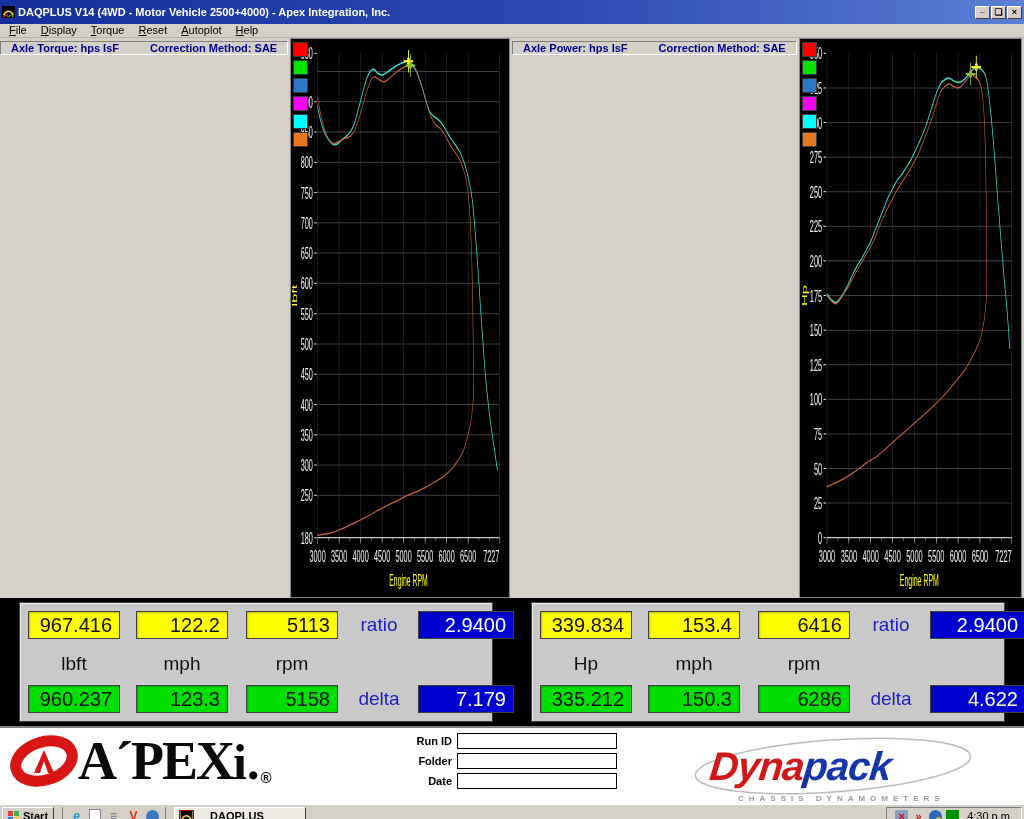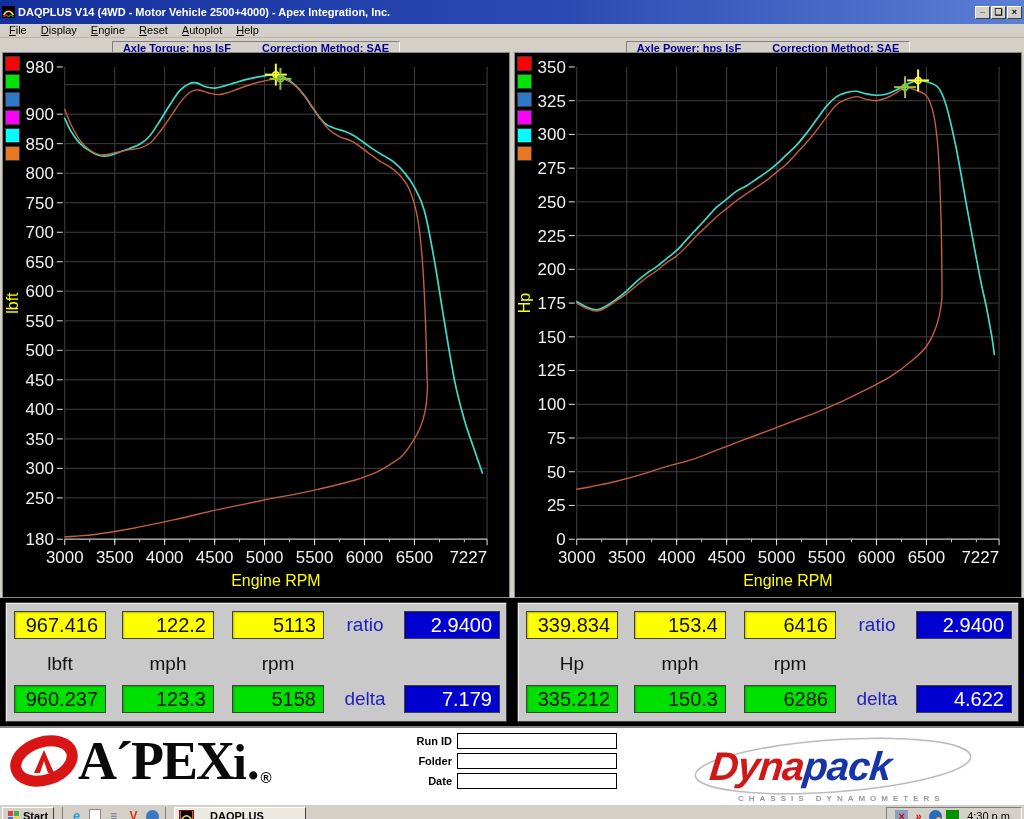--- a/index.html
+++ b/index.html
@@ -15,33 +15,33 @@
     border-color:#fff #404040 #404040 #fff;font-size:9px;line-height:10px;text-align:center;
     font-weight:bold;color:#000;padding:0;}
   .win-btn.min span{display:inline-block;transform:translateY(-3px);}
   
   .menubar{height:14px;background:#D4D0C8;display:flex;align-items:center;padding-left:2px;
     border-bottom:1px solid #b8b4ac;}
   .menu-item{font-size:11px;line-height:13px;padding:0 7px;color:#000;display:inline-block;}
   .menu-item::first-letter{text-decoration:underline;}
   
   .charts-row{display:flex;height:560px;background:#D4D0C8;}
-  .chart-panel{width:512px;display:flex;flex-direction:column;}
+  .chart-panel{width:512px;display:flex;flex-direction:row;}
   .chart-header{height:14px;text-align:center;background:#D4D0C8;}
   .hdr-box{display:inline-block;border:1px solid;border-color:#808080 #fff #fff #808080;
     padding:0 10px;font-size:11px;line-height:12px;font-weight:bold;color:#000090;background:#D4D0C8;white-space:nowrap;}
   .hdr-box .hdr-right{margin-left:28px;}
   .chart-black{flex:1;margin:0 2px;background:#000;position:relative;border:1px solid #888;}
   .chart-black svg{position:absolute;left:0;top:0;width:100%;height:100%;
     font-family:"Liberation Sans",sans-serif;}
   .legend{position:absolute;left:2px;top:3px;display:flex;flex-direction:column;gap:3px;}
   .swatch{width:15px;height:15px;border:1px solid #3a3a3a;}
   
   .readouts-row{display:flex;height:128px;background:#000;}
-  .readout-panel{flex:1;margin:4px 5px;background:#C9C9C9;border:1px solid #404040;
+  .readout-panel{flex:1;margin:4px 19px;background:#C9C9C9;border:1px solid #404040;
     box-shadow:inset 1px 1px 0 #eee;position:relative;}
   .val-box{position:absolute;width:92px;height:28px;border:1px solid #404040;
     font-size:20px;line-height:26px;text-align:right;padding-right:7px;color:#101010;
     box-shadow:inset 1px 1px 2px rgba(0,0,0,.25);}
   .val-box.yellow{background:#FFFF00;top:8px;}
   .val-box.green{background:#00E000;top:82px;}
   .val-box.blue{background:#0000D0;color:#fff;width:96px;left:398px;}
   .c0{left:8px;} .c1{left:116px;} .c2{left:226px;}
   .unit{position:absolute;top:48px;width:92px;height:26px;text-align:center;
     font-size:19px;line-height:26px;color:#111;}
@@ -97,21 +97,21 @@
     </svg>
     <div class="title-text">DAQPLUS V14 (4WD - Motor Vehicle 2500+4000) - Apex Integration, Inc.</div>
     <button class="win-btn min"><span>_</span></button>
     <button class="win-btn"><span>❏</span></button>
     <button class="win-btn"><span>×</span></button>
   </div>
 
   <div class="menubar" id="menubar">
       <span class="menu-item">File</span>
       <span class="menu-item">Display</span>
-      <span class="menu-item">Engine</span>
+      <span class="menu-item">Torque</span>
       <span class="menu-item">Reset</span>
       <span class="menu-item">Autoplot</span>
       <span class="menu-item">Help</span>
     </div>
 
   <div class="charts-row">
     <div class="chart-panel">
       <div class="chart-header">
         <span class="hdr-box">
           <span>Axle Torque: hps IsF</span>

